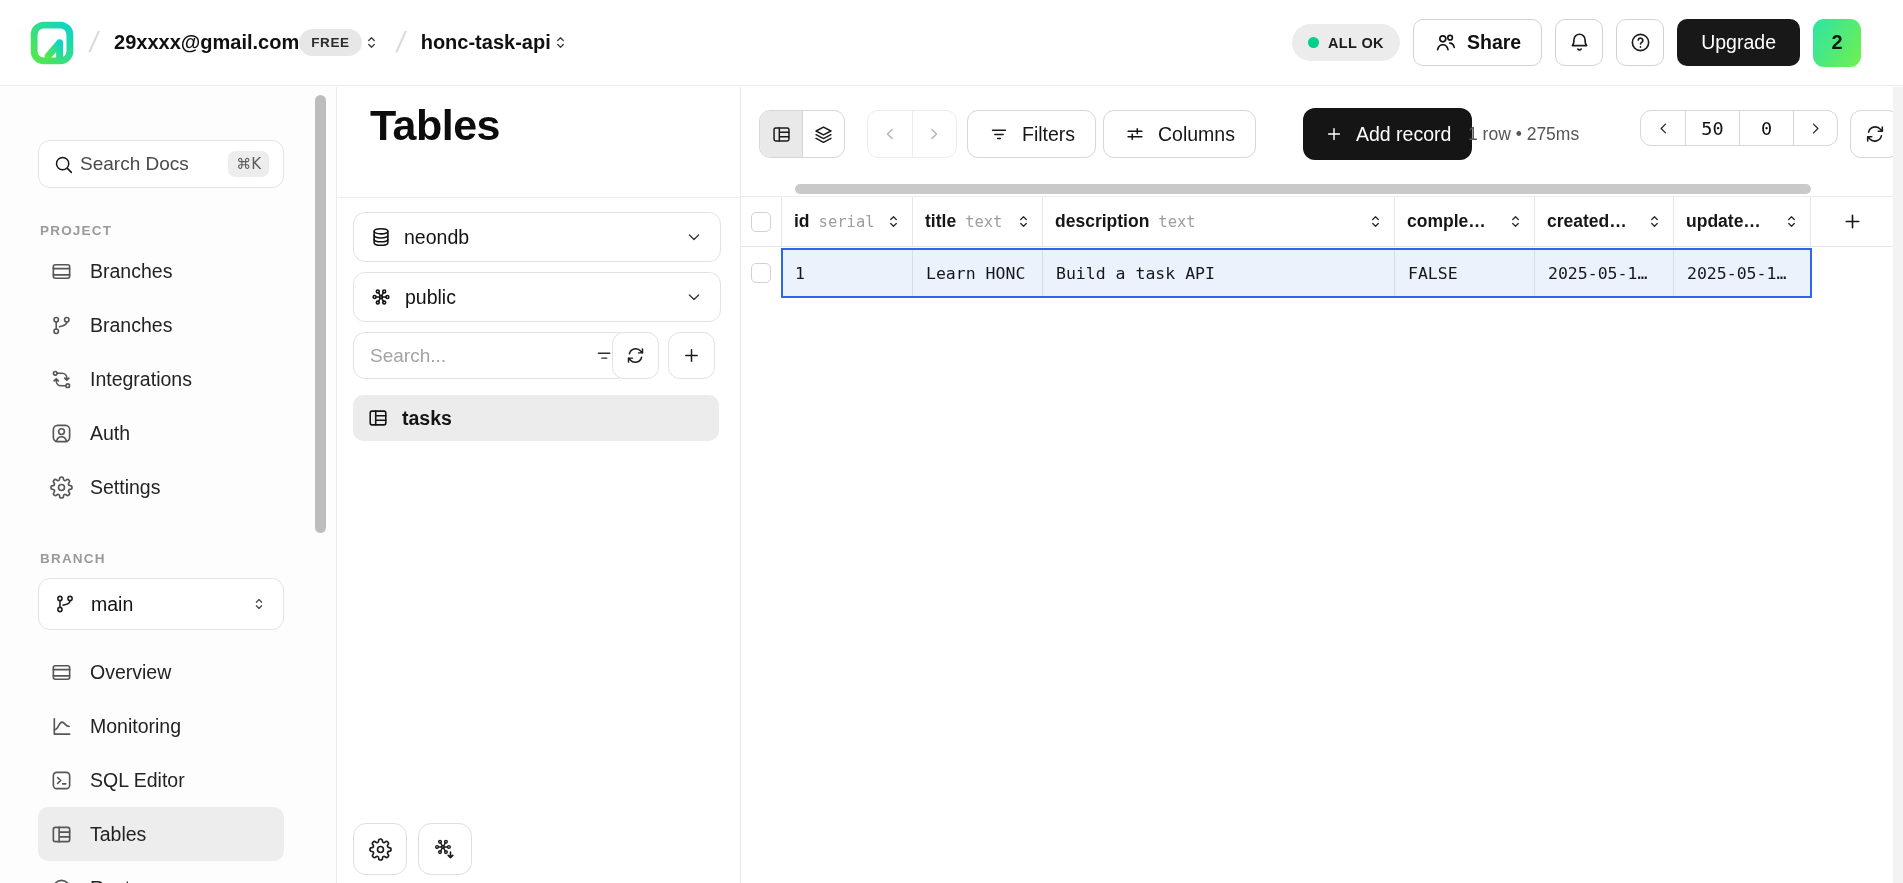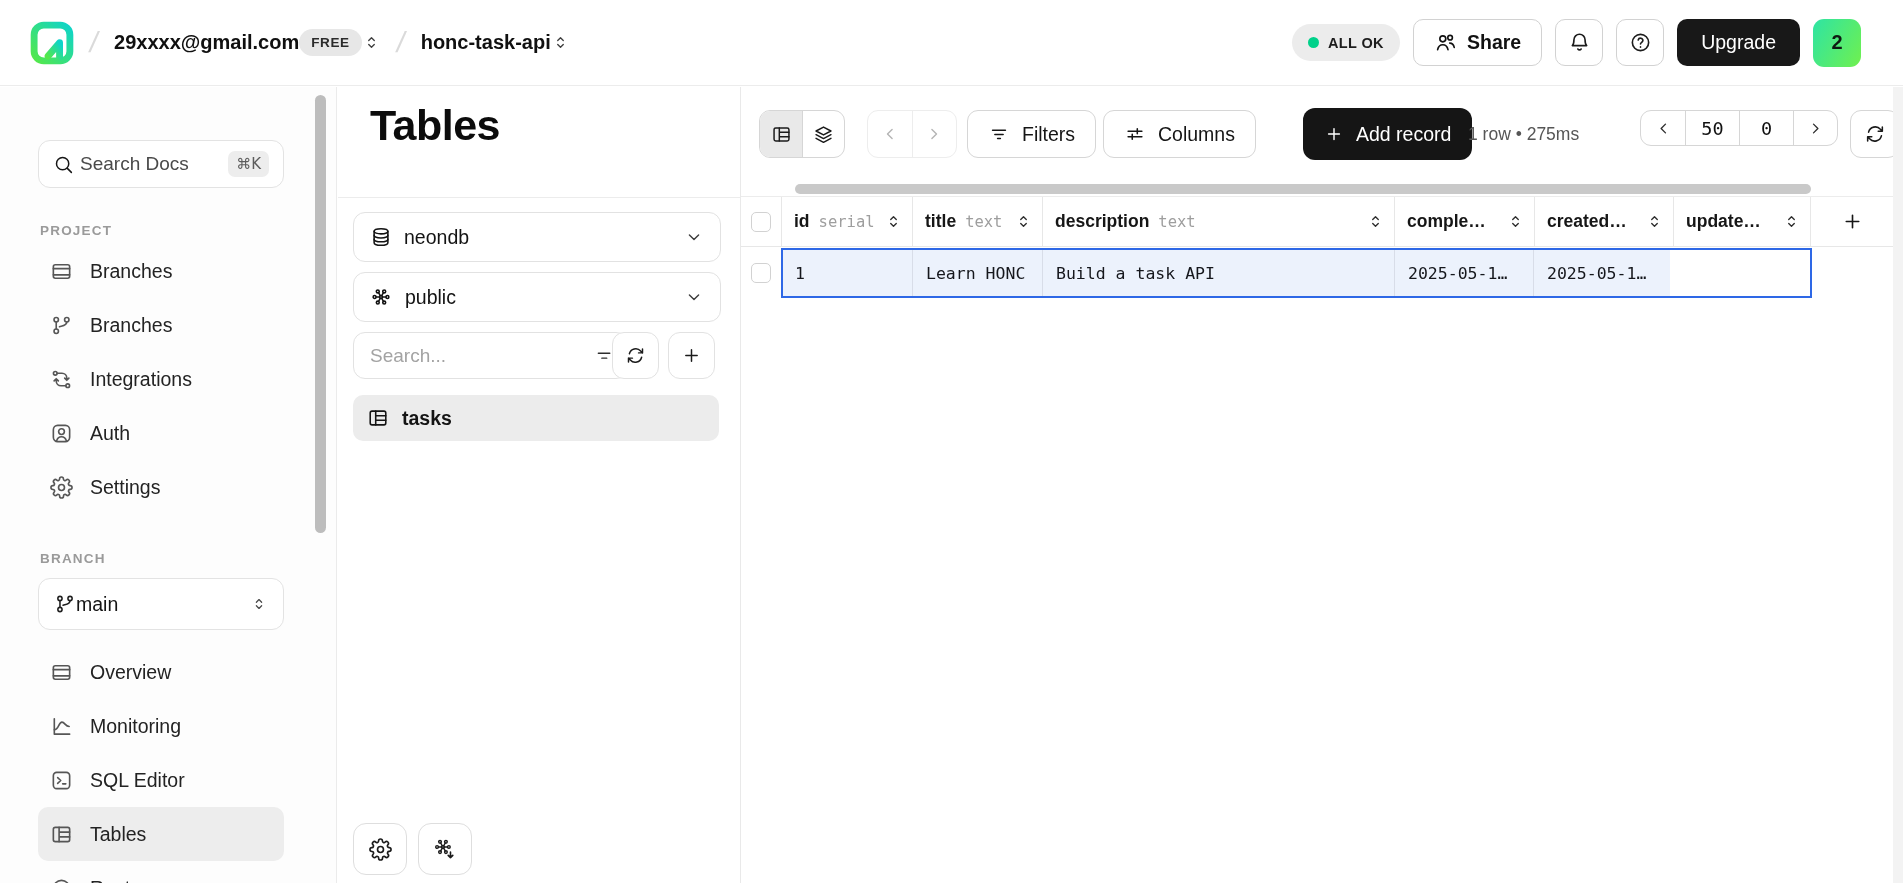--- a/index.html
+++ b/index.html
@@ -27,21 +27,21 @@
   .sidebar { position:absolute; top:87px; left:0; width:337px; bottom:0; background:#fdfdfd; border-right:1px solid #ebebeb; overflow:hidden; }
   .sb-thumb { position:absolute; right:10px; top:8px; width:11px; height:438px; background:#bdbdbd; border-radius:6px; }
   .sb-search { position:absolute; left:38px; top:53px; width:246px; height:48px; border:1px solid #e3e3e3; border-radius:12px; background:#fff; display:flex; align-items:center; gap:6px; padding:0 14px; cursor:pointer; }
   .sb-search .txt { font-size:19px; color:#4a4a4a; }
   .kbd { margin-left:auto; background:#ededed; border-radius:7px; padding:4px 8px; font-size:15px; color:#5c5c5c; font-family:"DejaVu Sans","Liberation Sans",sans-serif; }
   .sb-label { position:absolute; left:40px; font-size:13.5px; font-weight:700; color:#9a9a9a; letter-spacing:1.2px; }
   .sb-nav { position:absolute; left:38px; width:246px; }
   .sb-item { height:54px; display:flex; align-items:center; gap:17px; padding:0 12px; border-radius:10px; font-size:19.5px; color:#232323; cursor:pointer; }
   .sb-item .micon { color:#565656; }
   .sb-item.active { background:#ededed; }
-  .branch-select { position:absolute; left:38px; top:491px; width:246px; height:52px; border:1px solid #e3e3e3; border-radius:12px; background:#fff; display:flex; align-items:center; padding:0 15px; font-size:19.5px; color:#141414; cursor:pointer; }
+  .branch-select { position:absolute; left:38px; top:491px; width:246px; height:52px; border:1px solid #e3e3e3; border-radius:12px; background:#fff; display:flex; align-items:center; gap:15px; padding:0 15px; font-size:19.5px; color:#141414; cursor:pointer; }
   .branch-select .micon { color:#1f1f1f; }
   .branch-select .updown { margin-left:auto; color:#4a4a4a; }
 
   
   .panel { position:absolute; left:338px; top:87px; width:403px; bottom:0; background:#fff; border-right:1px solid #e9e9e9; overflow:hidden; }
   .panel-title { position:absolute; left:32px; top:14px; font-size:43px; font-weight:700; letter-spacing:-.5px; color:#0c0c0c; }
   .panel-divider { position:absolute; top:110px; left:0; right:0; height:1px; background:#ececec; }
   .pselect { position:absolute; left:15px; width:368px; height:50px; border:1px solid #e2e2e2; border-radius:12px; background:#fff; display:flex; align-items:center; gap:13px; padding:0 16px; font-size:19.5px; color:#131313; cursor:pointer; }
   .pselect .chev { margin-left:auto; color:#3d3d3d; }
   .psearch-wrap { position:absolute; left:15px; top:245px; width:275px; height:47px; }
@@ -554,19 +554,20 @@
     </div>
   </div>
 
   <div class="trow">
     <div class="td cbcell w-cb">
       <span class="cb"></span>
     </div>
     <div class="td w-id">1</div>
     <div class="td w-title">Learn HONC</div>
     <div class="td w-desc">Build a task API</div>
+    <div class="td w-comp">FALSE</div>
     <div class="td w-crea">2025-05-1…</div>
     <div class="td w-upd">2025-05-1…</div>
     <div class="selbox"></div>
   </div>
 </main>
 
 <div class="gutter"></div>
 
 </body></html>

